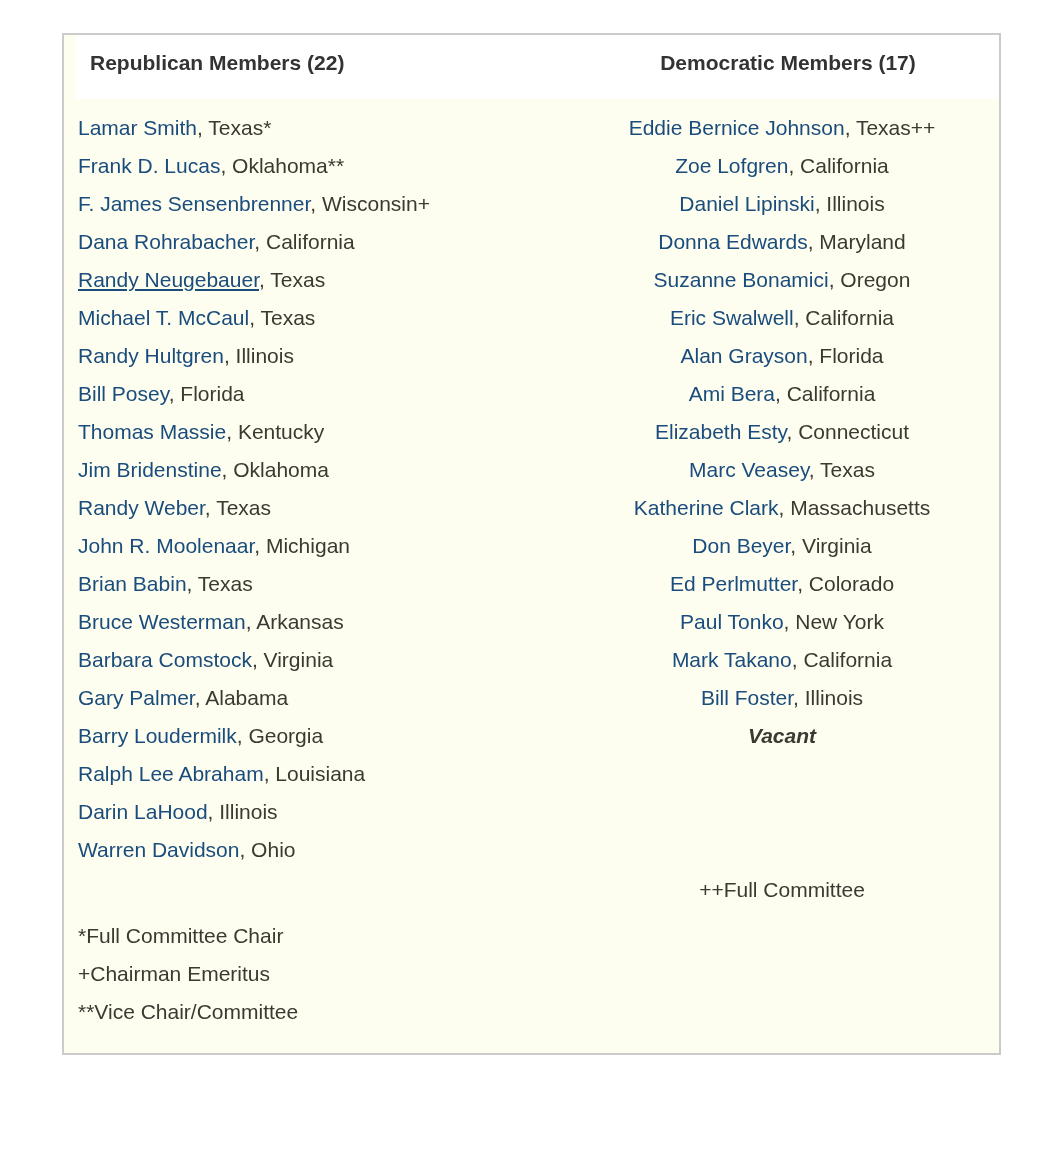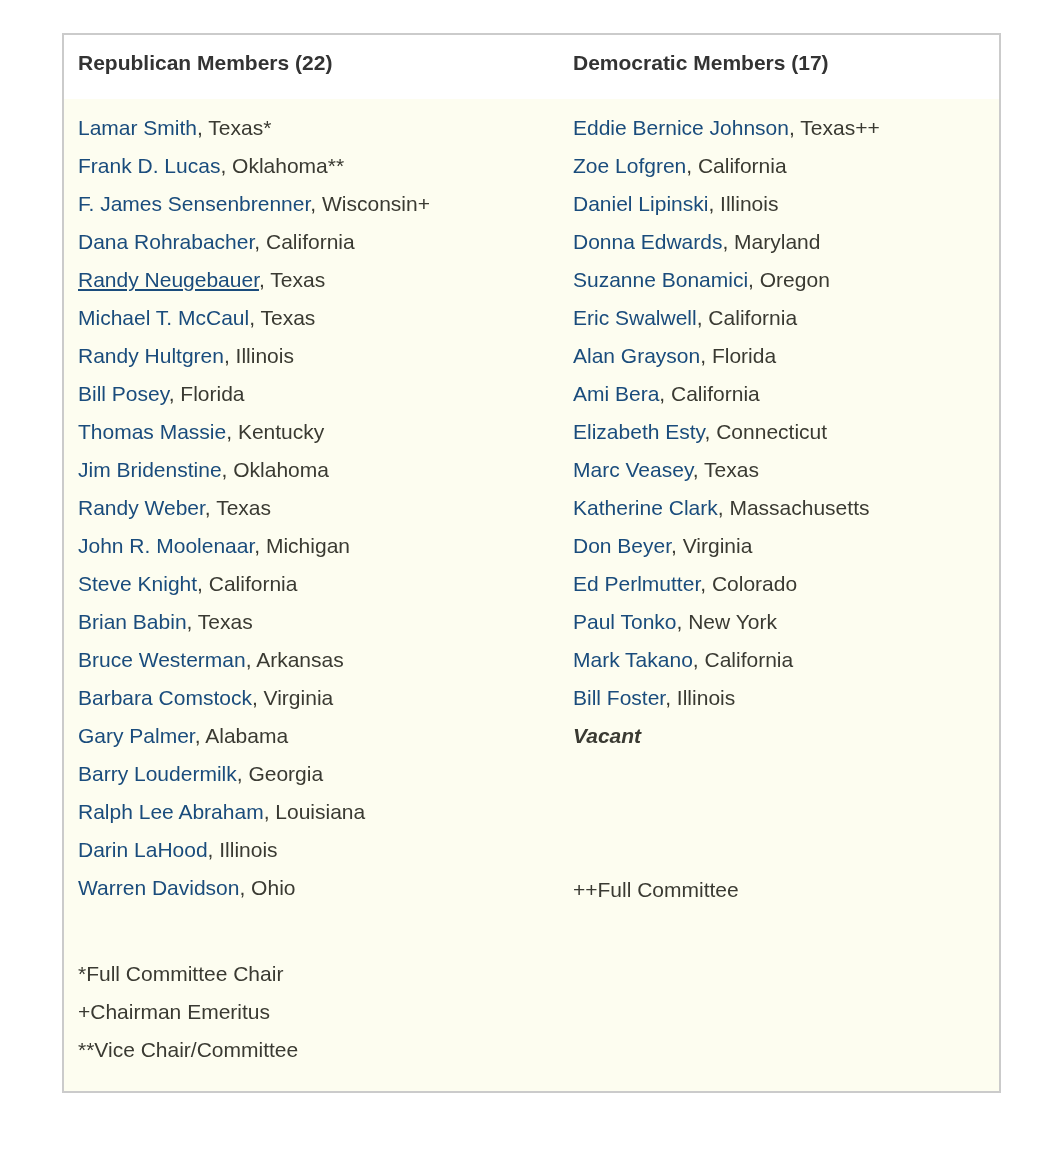--- a/index.html
+++ b/index.html
@@ -19,34 +19,36 @@
     left: 62px;
     top: 33px;
     width: 939px;
     border: 2px solid #cbcbcb;
     background: #fdfdf0;
   }
   .header-row {
     display: flex;
     background: #ffffff;
     height: 64px;
+    margin-left: 12px;
   }
   .body-row {
     display: flex;
     background: #fdfdf0;
     padding: 10px 0 22px 0;
   }
   .col-left {
     width: 509px;
     padding-left: 14px;
     flex-shrink: 0;
   }
   .col-right {
     flex: 1;
     padding-right: 8px;
+    text-align: center;
   }
   .header-cell {
     font-size: 21px;
     font-weight: bold;
     color: #333333;
     padding-top: 16px;
     white-space: nowrap;
   }
   .member-row,
   .footnote-line {
@@ -88,21 +90,20 @@
           <div class="member-row"><a class="member-link" href="#">F. James Sensenbrenner</a><span class="member-state">, Wisconsin+</span></div>
           <div class="member-row"><a class="member-link" href="#">Dana Rohrabacher</a><span class="member-state">, California</span></div>
           <div class="member-row"><a class="member-link underlined" href="#">Randy Neugebauer</a><span class="member-state">, Texas</span></div>
           <div class="member-row"><a class="member-link" href="#">Michael T. McCaul</a><span class="member-state">, Texas</span></div>
           <div class="member-row"><a class="member-link" href="#">Randy Hultgren</a><span class="member-state">, Illinois</span></div>
           <div class="member-row"><a class="member-link" href="#">Bill Posey</a><span class="member-state">, Florida</span></div>
           <div class="member-row"><a class="member-link" href="#">Thomas Massie</a><span class="member-state">, Kentucky</span></div>
           <div class="member-row"><a class="member-link" href="#">Jim Bridenstine</a><span class="member-state">, Oklahoma</span></div>
           <div class="member-row"><a class="member-link" href="#">Randy Weber</a><span class="member-state">, Texas</span></div>
           <div class="member-row"><a class="member-link" href="#">John R. Moolenaar</a><span class="member-state">, Michigan</span></div>
-          <div class="member-row"><a class="member-link" href="#">Steve Knight</a><span class="member-state">, California</span></div>
           <div class="member-row"><a class="member-link" href="#">Brian Babin</a><span class="member-state">, Texas</span></div>
           <div class="member-row"><a class="member-link" href="#">Bruce Westerman</a><span class="member-state">, Arkansas</span></div>
           <div class="member-row"><a class="member-link" href="#">Barbara Comstock</a><span class="member-state">, Virginia</span></div>
           <div class="member-row"><a class="member-link" href="#">Gary Palmer</a><span class="member-state">, Alabama</span></div>
           <div class="member-row"><a class="member-link" href="#">Barry Loudermilk</a><span class="member-state">, Georgia</span></div>
           <div class="member-row"><a class="member-link" href="#">Ralph Lee Abraham</a><span class="member-state">, Louisiana</span></div>
           <div class="member-row"><a class="member-link" href="#">Darin LaHood</a><span class="member-state">, Illinois</span></div>
           <div class="member-row"><a class="member-link" href="#">Warren Davidson</a><span class="member-state">, Ohio</span></div>
         </div>
       <div class="footnotes-left">

